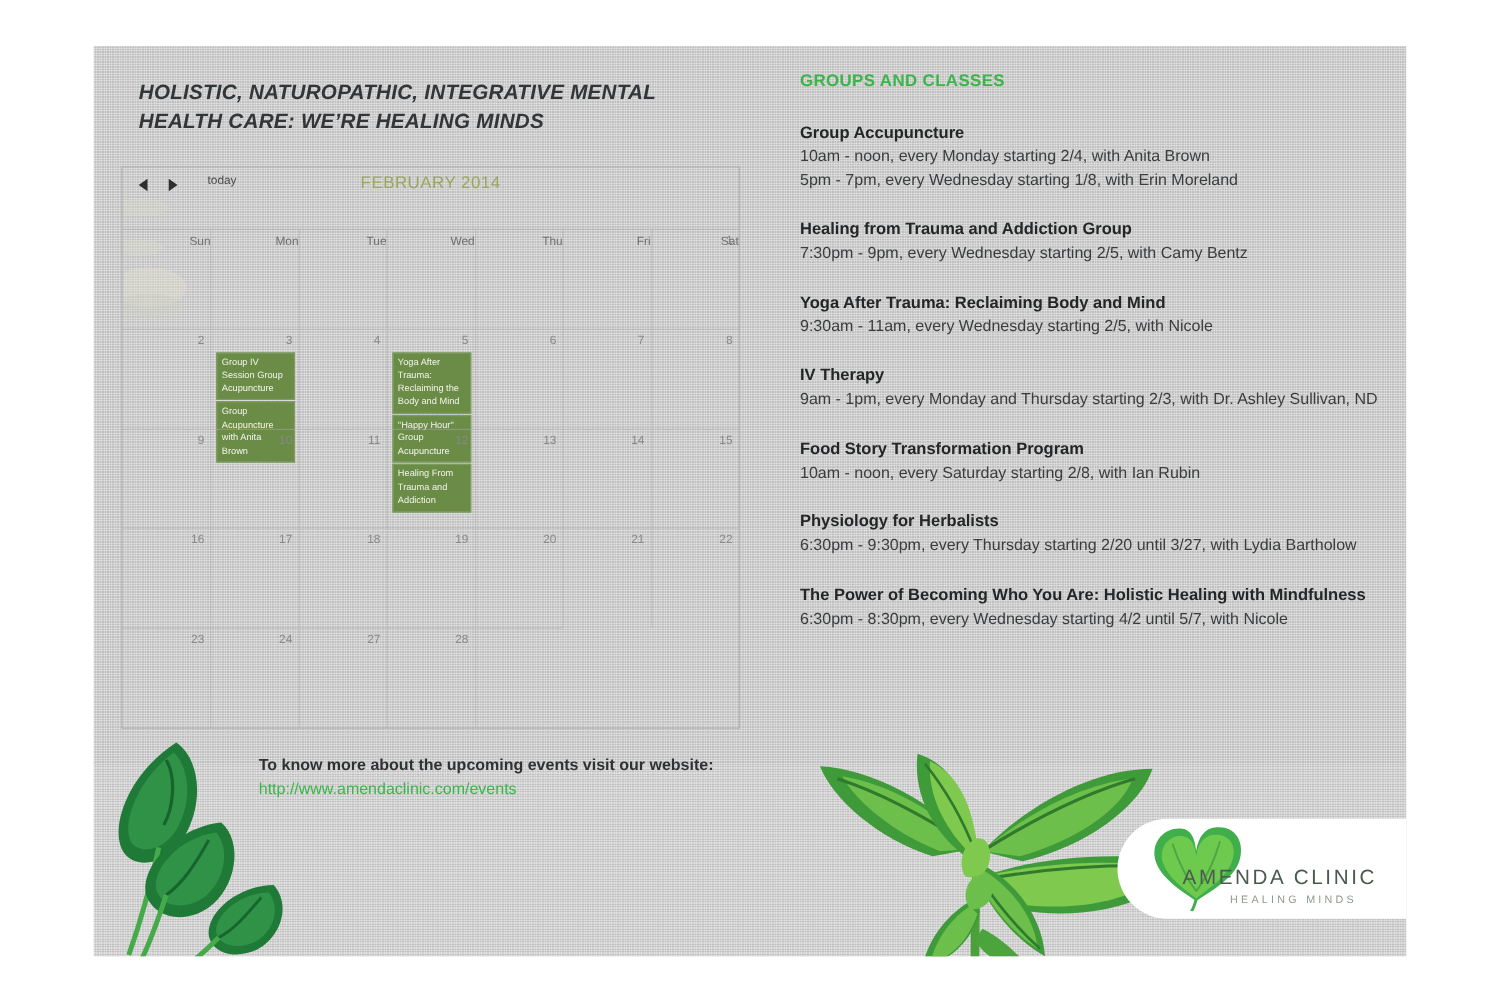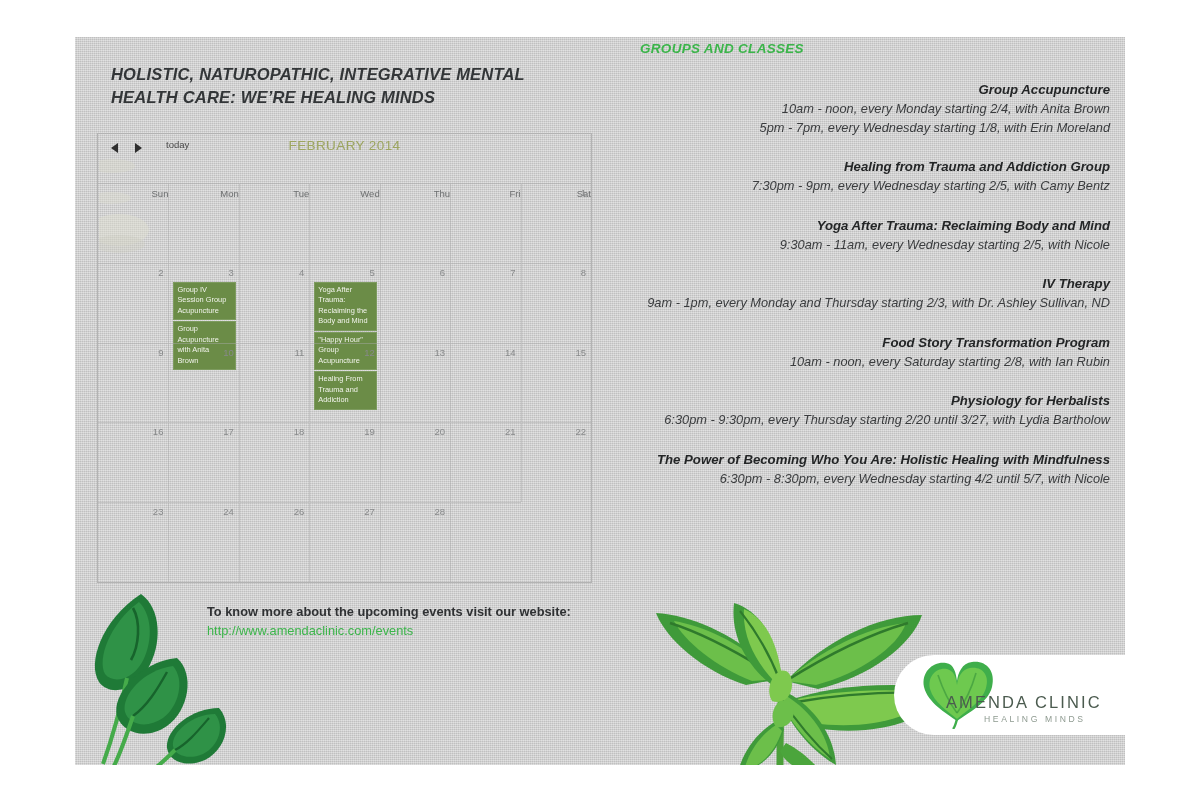--- a/index.html
+++ b/index.html
@@ -67,26 +67,26 @@
   }
 
   
   .footnote{
     position:absolute;left:100px;top:565px;width:430px;
     font-size:12.8px;line-height:19px;color:#2f3133;font-weight:bold;margin-left:32px;
   }
   .footnote .url{color:#3bb54a;font-weight:normal;display:block;}
 
   
-  .right{position:absolute;left:565px;top:4px;width:470px;font-style:italic;}
+  .right{position:absolute;left:565px;top:20px;width:470px;}
   .right h2{
     margin:0 0 24px 0;font-size:13.5px;font-weight:bold;color:#3bb54a;
     letter-spacing:.3px;
   }
-  .item{margin-bottom:20px;text-align:right;}
+  .item{margin-bottom:20px;}
   .item .t{font-size:13.2px;font-weight:bold;color:#232526;line-height:19px;margin-bottom:1px;}
   .item .d{font-size:12.8px;color:#3a3c3e;line-height:18.5px;}
 
   
   .plant-left{position:absolute;left:8px;bottom:-6px;width:150px;height:185px;}
   .plant-mid{position:absolute;left:555px;bottom:-8px;width:330px;height:180px;}
 
   
   .logo{
     position:absolute;right:-4px;bottom:30px;width:235px;height:80px;
@@ -210,23 +210,20 @@
           <div class="daynum">21</div>
         </div>
         <div class="cell">
           <div class="daynum">22</div>
         </div>
         <div class="cell">
           <div class="daynum">23</div>
         </div>
         <div class="cell">
           <div class="daynum">24</div>
-        </div>
-        <div class="cell">
-          <div class="daynum">26</div>
         </div>
         <div class="cell">
           <div class="daynum">27</div>
         </div>
         <div class="cell">
           <div class="daynum">28</div>
         </div>
         <div class="cell"></div>
       </div>
   </div>

